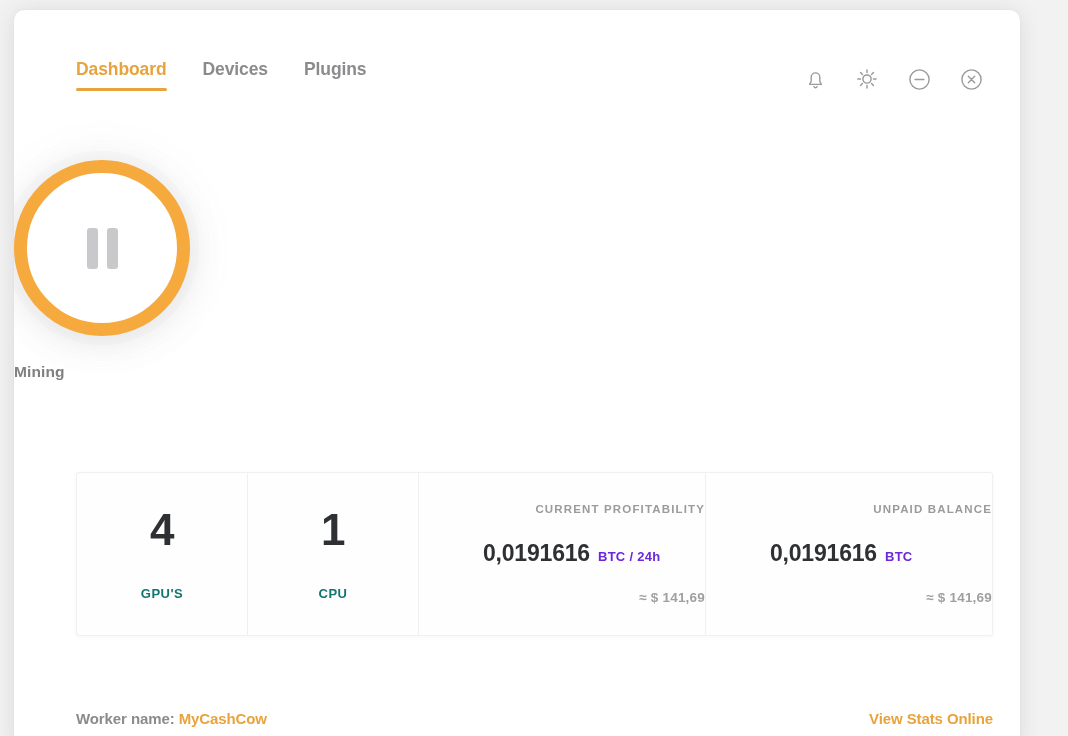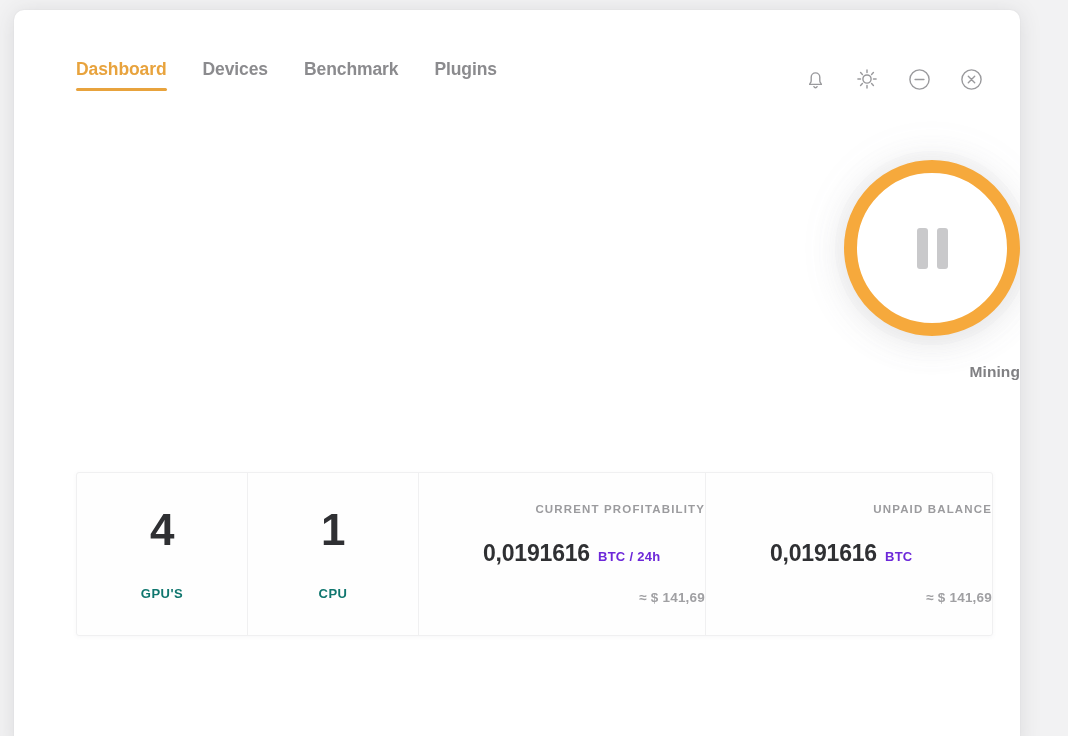--- a/index.html
+++ b/index.html
@@ -98,21 +98,21 @@
   .win-icon svg { display: block; }
 
   
   #mining-section {
     position: absolute;
     left: 0;
     top: 150px;
     width: 100%;
     display: flex;
     flex-direction: column;
-    align-items: flex-end;
+    align-items: flex-start;
   }
 
   #mining-button {
     position: relative;
     width: 176px;
     height: 176px;
     border-radius: 50%;
     border: 13px solid #f6a93c;
     background: #ffffff;
     display: flex;
@@ -258,21 +258,20 @@
 </head>
 <body>
 
 <div id="app-window">
 
   <div id="topbar">
 
     <nav id="nav-tabs">
       <button class="nav-tab active">Dashboard</button>
       <button class="nav-tab">Devices</button>
-      <button class="nav-tab">Benchmark</button>
       <button class="nav-tab">Plugins</button>
     </nav>
 
     <div id="window-actions">
 
       <div class="win-icon">
         <svg width="21" height="22" viewBox="0 0 21 22" fill="none" stroke="currentColor" stroke-width="1.4" stroke-linecap="round" stroke-linejoin="round">
           <path d="M4.6 16.4h11.8M4.6 16.4c0-.6.4-1 .8-1.5.6-.7.8-1.6.8-2.5V9.2a4.3 4.3 0 0 1 8.6 0v3.2c0 .9.2 1.8.8 2.5.4.5.8.9.8 1.5"></path>
           <path d="M8.9 18.6a1.7 1.7 0 0 0 3.2 0"></path>
         </svg>
@@ -341,14 +340,21 @@
       <div class="detail-label">UNPAID BALANCE</div>
       <div class="detail-main">
         <span class="detail-amount">0,0191616</span>
         <span class="detail-unit">BTC</span>
       </div>
       <div class="detail-approx">≈ $ 141,69</div>
     </div>
 
   </div>
 
+  <div id="footer">
+    <div id="worker-name-block">
+      <span>Worker name:</span>
+      <span id="worker-name-value">MyCashCow</span>
+    </div>
+    <a id="view-stats-link">View Stats Online</a>
+  </div>
 
 </div>
 
 </body></html>

